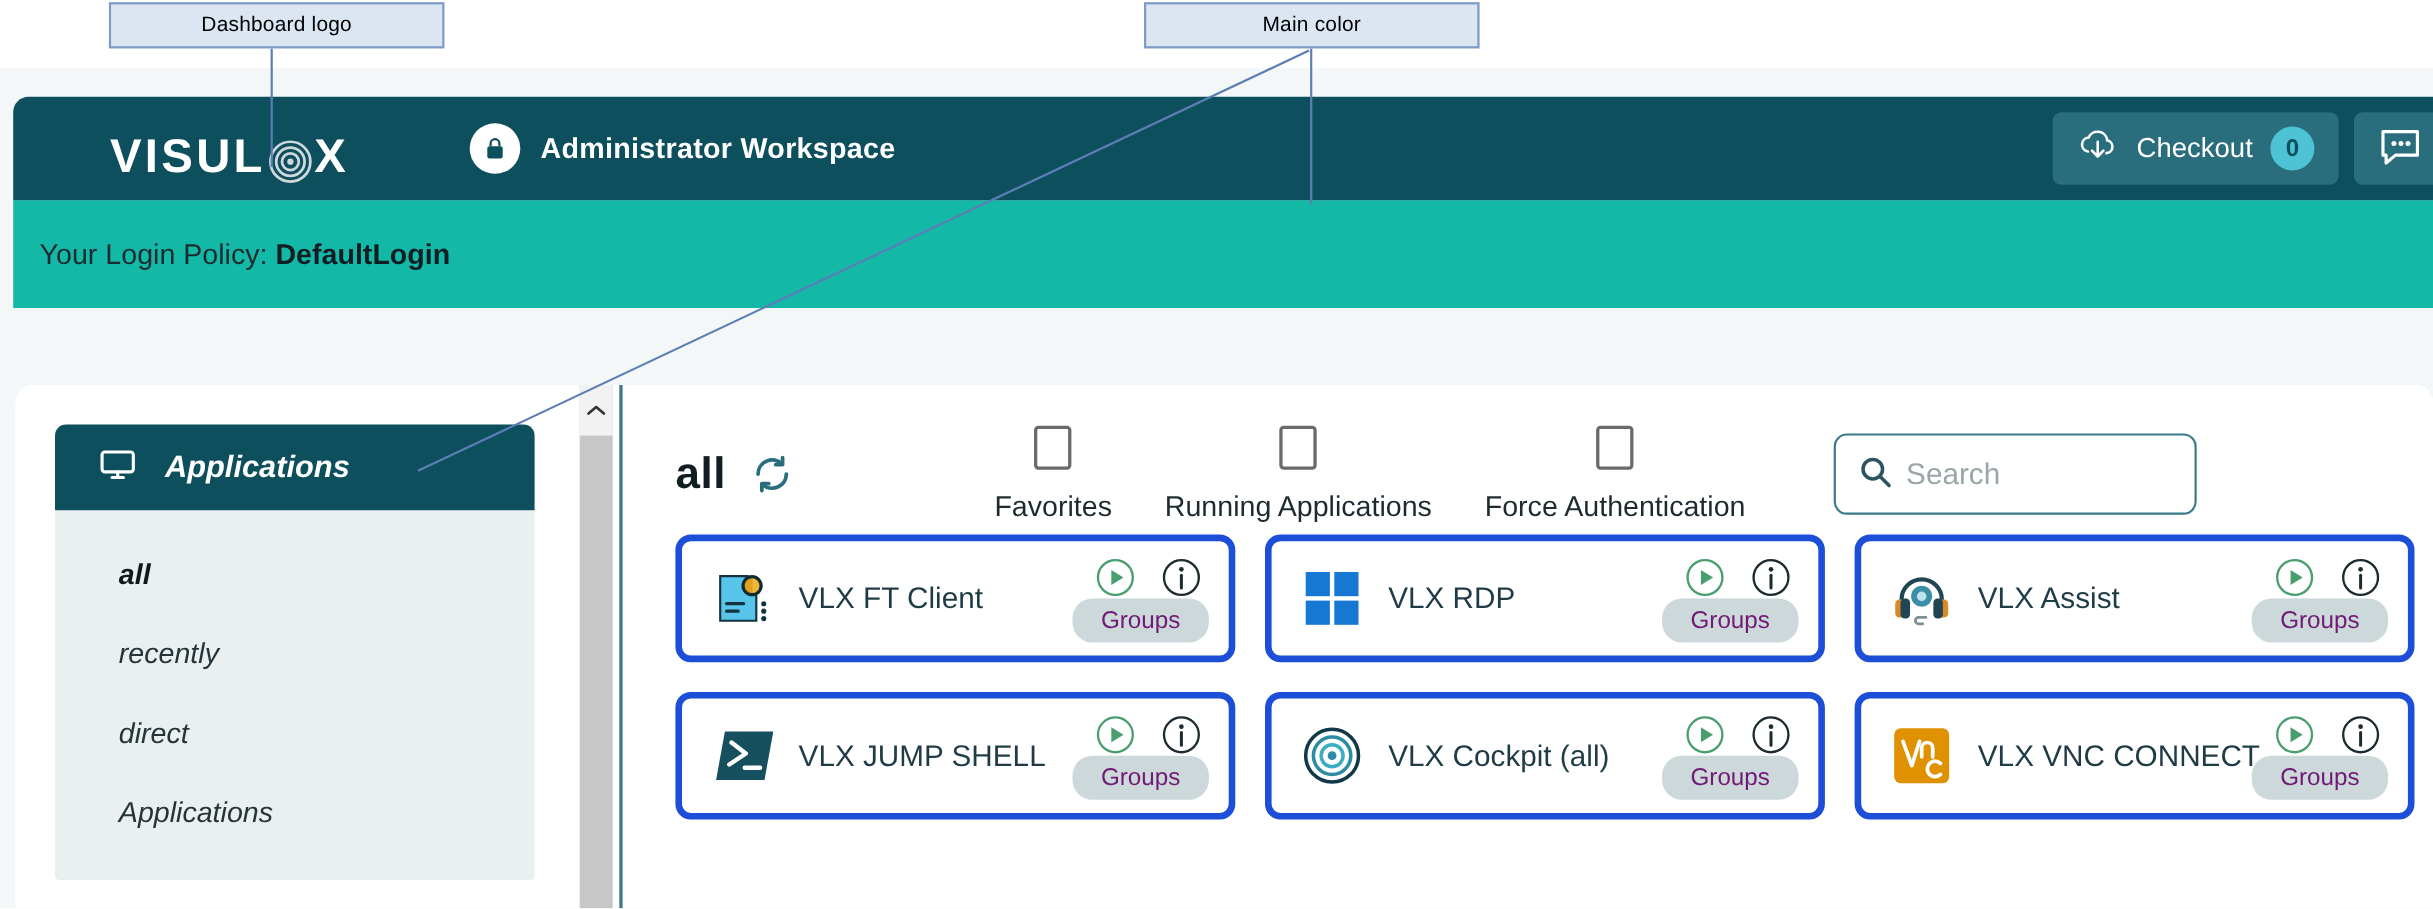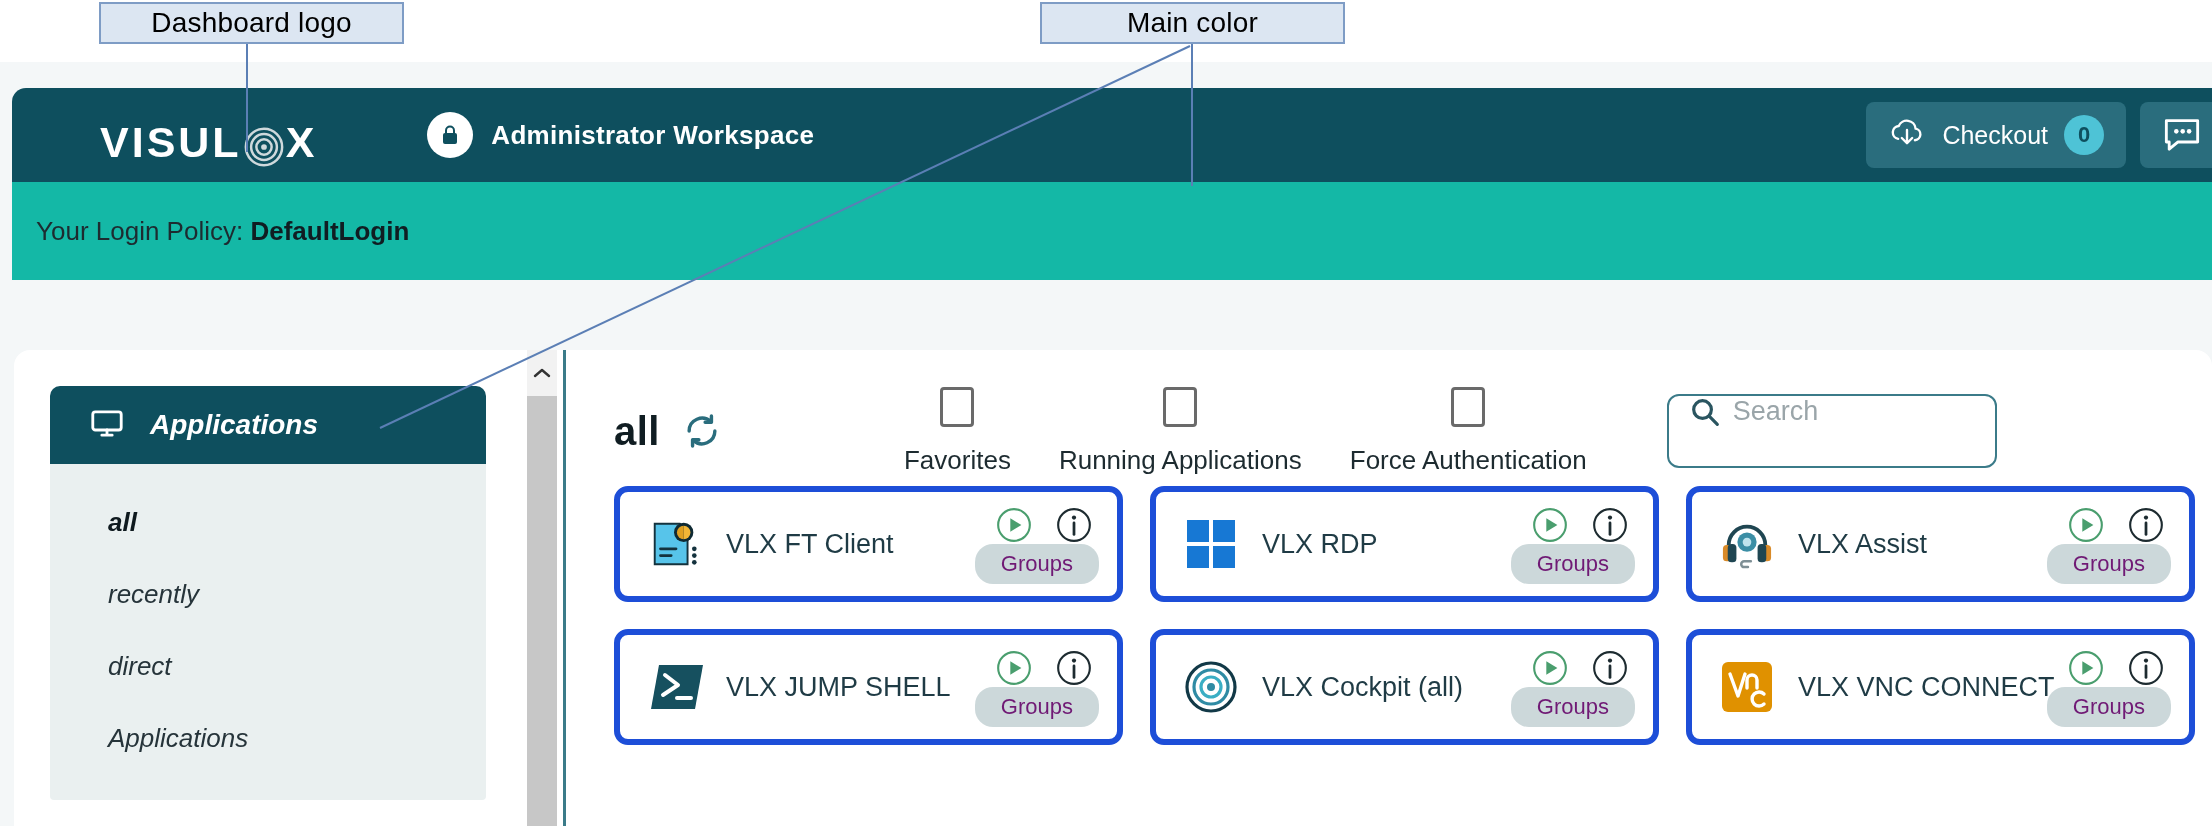--- a/index.html
+++ b/index.html
@@ -10,21 +10,21 @@
     overflow: hidden;
   }
   .page { position: relative; width: 2212px; height: 826px; background:#ffffff; }
 
   
   .callout {
     position: absolute;
     background: #dce6f2;
     border: 2px solid #7e9cc5;
     color: #000;
-    font-size: 28px;
+    font-size: 19px;
     display: flex; align-items: center; justify-content: center;
     letter-spacing: .2px;
     z-index: 40;
   }
   #callout-logo   { left: 99px;  top: 2px;  width: 305px; height: 42px; }
   #callout-color  { left: 1040px; top: 2px; width: 305px; height: 42px; }
   .leader { position: absolute; z-index: 39; overflow: visible; pointer-events:none; }
 
   
   .backdrop {
@@ -138,21 +138,21 @@
   .checks { display: flex; align-items: center; margin-left: 182px; gap: 0; }
   .check-item { display: flex; align-items: center; gap: 18px; margin-right: 48px; cursor: pointer; flex-direction: column; }
   .cbox {
     width: 34px; height: 40px; border: 3px solid #6a6a6a; border-radius: 4px;
     background: #ffffff;
   }
   .check-label { font-size: 26px; color: #1d2b30; white-space: nowrap; }
   .searchbox {
     margin-left: 32px; width: 330px; height: 74px;
     border: 2px solid #3b7b89; border-radius: 12px;
-    display: flex; gap: 12px; padding-left: 20px;
+    display: flex; align-items: center; gap: 12px; padding-left: 20px;
     background: #ffffff; cursor: text;
   }
   .search-ph { font-size: 27px; color: #9aa5a9; }
 
   
   .grid {
     display: grid; grid-template-columns: repeat(3, 509px);
     gap: 27px 27px; padding: 20px 0 0 35px;
   }
   .card {

